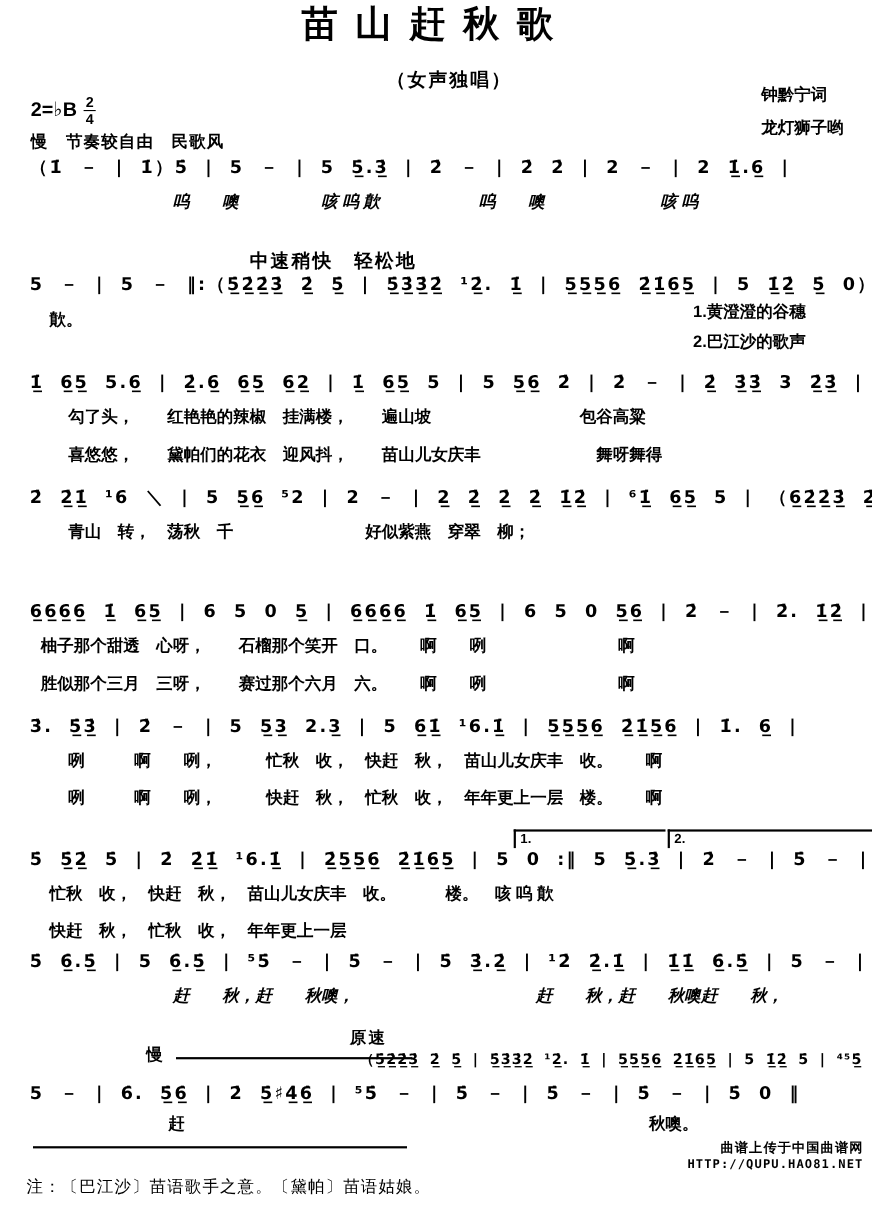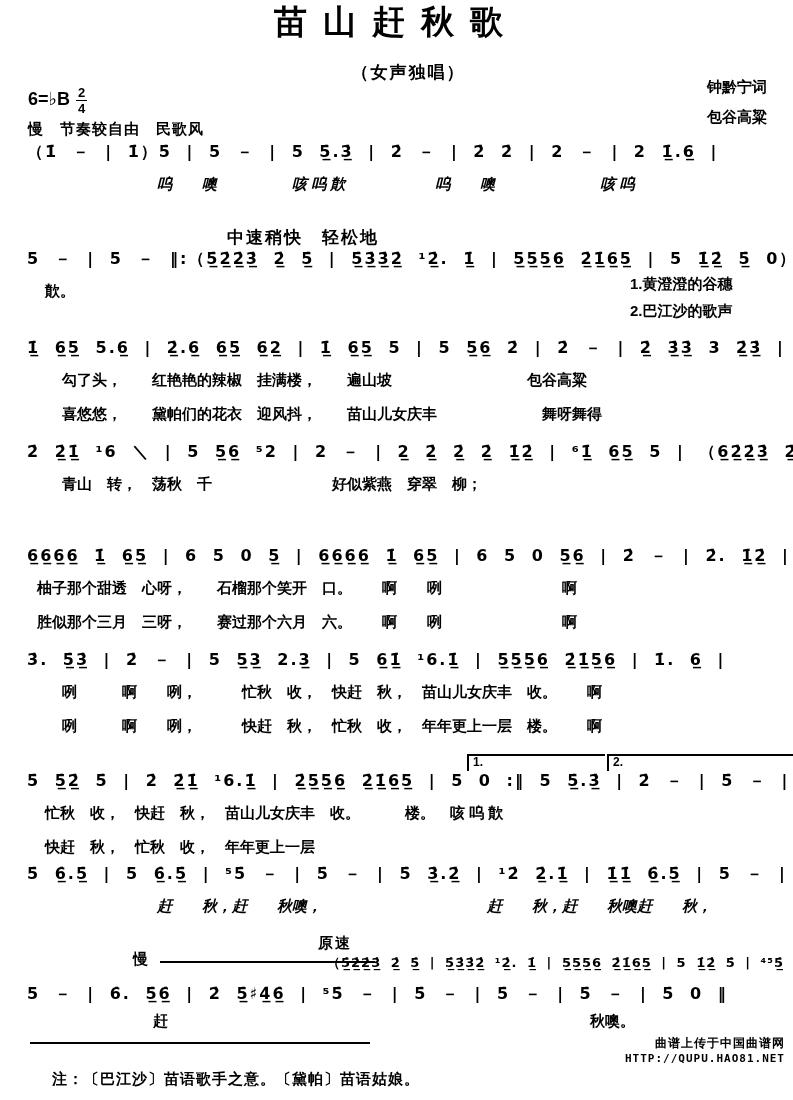--- a/index.html
+++ b/index.html
@@ -38,38 +38,38 @@
   .pl10{padding-left:10px;}
   .s9-slow{position:absolute;left:118px;top:0;font-size:15px;font-weight:bold;}
   .s9-slowline{position:absolute;left:145px;top:11px;width:215px;border-top:2px solid #000;}
   .s9-orig{position:absolute;left:303px;top:-16px;font-size:15px;font-weight:bold;letter-spacing:2px;}
   .s9-orn{position:absolute;left:312px;top:4px;font-size:13px;font-weight:bold;letter-spacing:1px;
     word-spacing:4px;white-space:nowrap;font-family:"DejaVu Sans",sans-serif;}
   .s9-notation{position:absolute;left:12px;top:34px;}
   .s9-lyric1{position:absolute;left:138px;top:62px;font-size:15px;font-weight:bold;}
   .s9-lyric2{position:absolute;left:575px;top:62px;font-size:15px;font-weight:bold;}
   .s9-extline{position:absolute;left:15px;top:92px;width:340px;border-top:2px solid #000;}
-  .footnote{position:absolute;left:52px;top:1070px;font-size:15px;font-weight:bold;letter-spacing:1px;}
+  .footnote{position:absolute;left:24px;top:1070px;font-size:15px;font-weight:normal;letter-spacing:1px;}
   .watermark{position:absolute;right:8px;top:1035px;text-align:right;}
   .watermark .wm1{font-size:12px;font-weight:bold;letter-spacing:1px;}
   .watermark .wm2{font-size:11px;font-weight:bold;font-family:"DejaVu Sans Mono","Liberation Mono",monospace;letter-spacing:1px;margin-left:12px;}
 </style>
 </head>
 <body>
 
 <div class="title">苗山赶秋歌</div>
 <div class="subtitle">（女声独唱）</div>
 
 <div class="credits">
   <div>钟黔宁词</div>
-  <div>包谷高粱</div>
+  <div>龙灯狮子哟</div>
 </div>
 
 <div class="keyrow">
-  <span>6=♭B</span><span class="timesig">
+  <span>2=♭B</span><span class="timesig">
       <span>2</span>
       <span class="frac-line"></span>
       <span>4</span>
     </span>
 </div>
 <div class="temporow">慢　节奏较自由　民歌风</div>
 
 <div class="sheet">
 
   <div class="system" style="height:84px;">

